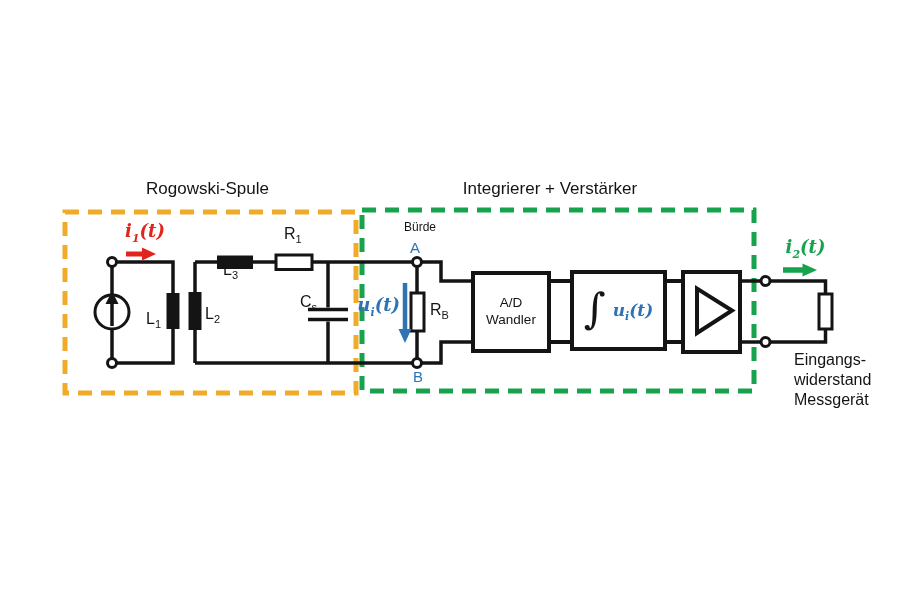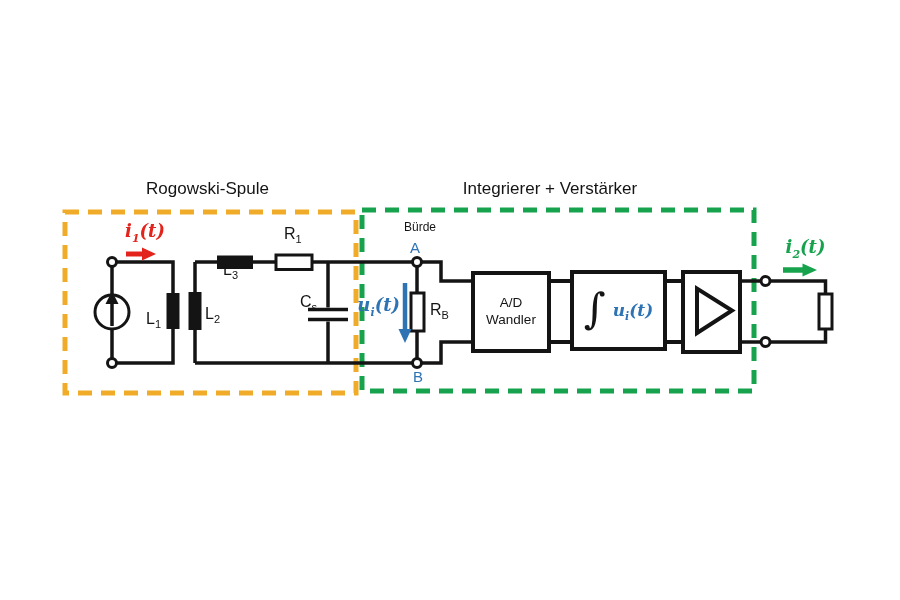--- a/index.html
+++ b/index.html
@@ -149,14 +149,19 @@
   <div class="lbl small center" style="left:473px;top:294px;width:76px;">
     <div>A/D</div>
     <div>Wandler</div>
   </div>
 
   <div class="lbl integ" style="left:572px;top:272px;width:93px;height:77px;">
     <span class="integral">∫</span>
     <span class="math blue"><span>u</span><sub>i</sub><span>(t)</span></span>
   </div>
 
+  <div class="lbl loadtxt" style="left:794px;top:350px;">
+    <div>Eingangs-</div>
+    <div>widerstand</div>
+    <div>Messgerät</div>
+  </div>
 
 </div>
 
 </body></html>

